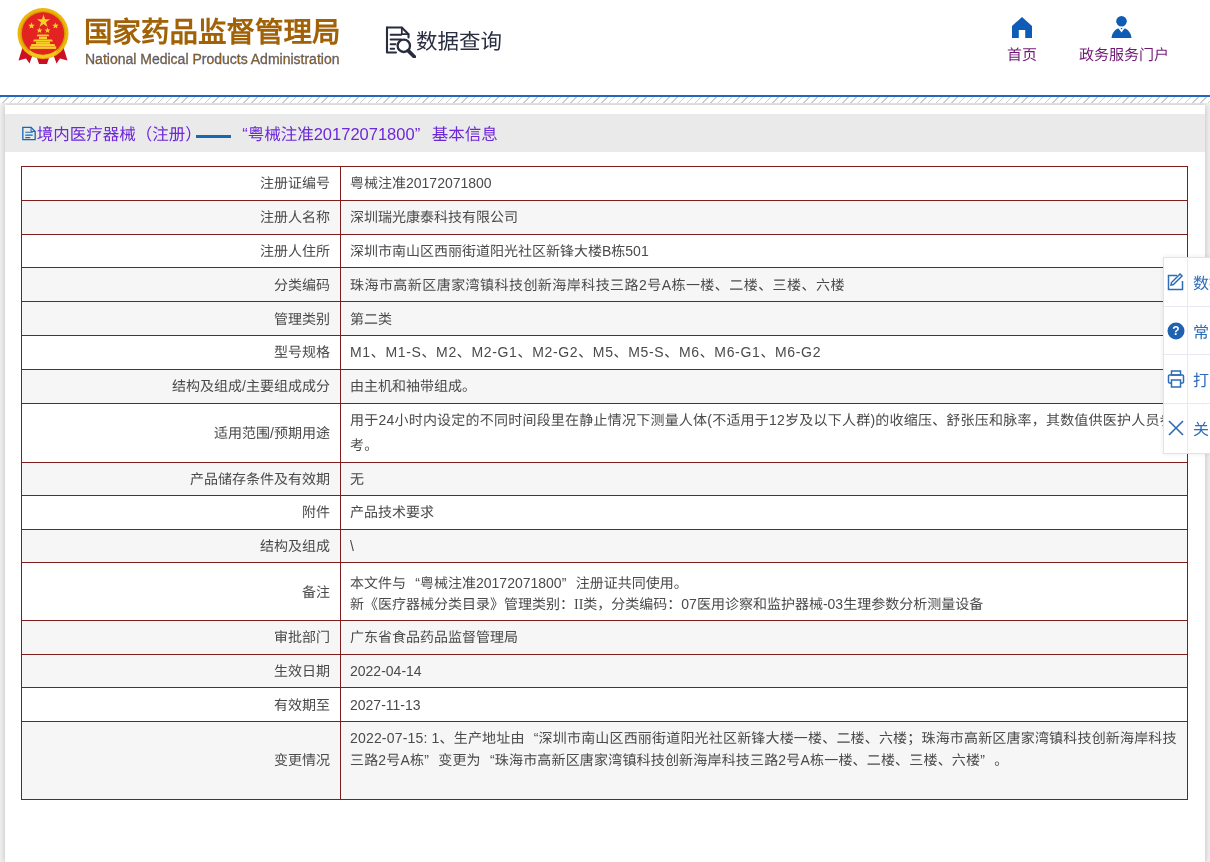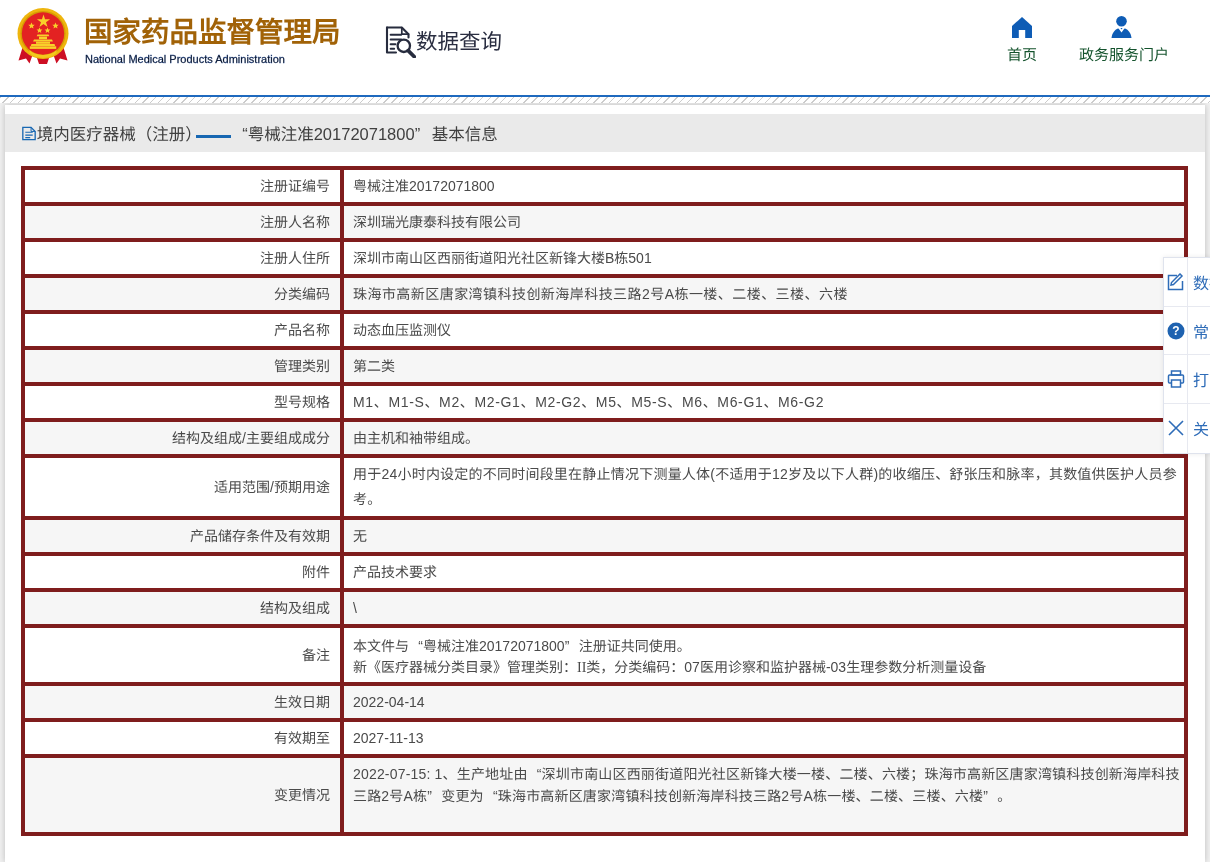--- a/index.html
+++ b/index.html
@@ -5,27 +5,27 @@
 * { margin:0; padding:0; box-sizing:border-box; }
 html,body { width:1210px; height:862px; overflow:hidden; }
 body { font-family:"Liberation Sans",sans-serif; background:#f0f0f0; position:relative; }
 .header { position:absolute; top:0; left:0; width:1210px; height:95px; background:#fff; }
 .blueline { position:absolute; top:95px; left:0; width:1210px; height:2px; background:#1e69be; }
 .hatch { position:absolute; top:97px; left:0; width:1210px; height:6px;
   background-image:repeating-linear-gradient(135deg, #cccccc 0, #cccccc 1px, #ffffff 1px, #ffffff 5.5px);
   background-color:#fff; }
 .container { position:absolute; top:105px; left:5px; width:1200px; height:757px; background:#fff; box-shadow:0 0 6px rgba(0,0,0,.22); }
 .titlebar { position:absolute; top:114px; left:5px; width:1200px; height:38px; background:#eaeaea; }
-.titletext { position:absolute; left:36.7px; top:123px; font-size:16.5px; line-height:22px; color:#404040; white-space:nowrap; }
+.titletext { position:absolute; left:36.7px; top:123px; font-size:16.5px; line-height:22px; color:#6d28d9; white-space:nowrap; }
 .cnlogo { position:absolute; left:84px; top:9px; font-size:28.5px; font-weight:bold; color:#a16207; letter-spacing:0; white-space:nowrap; }
-.enlogo { position:absolute; left:85px; top:52.5px; line-height:13px; font-size:11px; color:#000000; -webkit-text-stroke:0.3px #2c5199; white-space:nowrap; }
+.enlogo { position:absolute; left:85px; top:52.5px; line-height:13px; font-size:14px; color:#a16207; -webkit-text-stroke:0.3px #2c5199; white-space:nowrap; }
 .dq { position:absolute; left:416px; top:26px; font-size:21.5px; line-height:32px; color:#2a2e41; }
-.navtxt { position:absolute; font-size:15px; line-height:15px; color:#14532d; white-space:nowrap; }
+.navtxt { position:absolute; font-size:15px; line-height:15px; color:#701a75; white-space:nowrap; }
 table { position:absolute; left:21px; top:166px; width:1167px; border-collapse:collapse; table-layout:fixed; font-size:14px; color:#4a4a4a; border:1px solid #a9a9a9; }
-td { border:4px solid #7f1d1d; line-height:24px; }
+td { border:1px solid #7f1d1d; line-height:24px; }
 td.l { width:319px; text-align:right; padding:4px 10px 4px 4px; }
 td.v { padding:4px 8px 4px 9px; }
 tr.g { background:#f6f6f6; }
 .panel { position:absolute; left:1163px; top:257px; width:90px; background:#fff; border:1px solid #dfe3ed; box-shadow:0 0 5px rgba(0,0,0,.08); }
 .pcell { height:48.7px; border-bottom:1px solid #e7e9f0; position:relative; }
 .pcell:last-child { border-bottom:none; }
 .picon { position:absolute; left:0; top:0; width:24px; height:100%; border-right:1px solid #e7e9f0; }
 .ptxt { position:absolute; left:29px; top:50%; transform:translateY(-50%); font-size:16px; color:#2e6cb8; white-space:nowrap; }
 .qo { display:inline-block; width:14px; text-align:right; }
 .qc { display:inline-block; width:14px; text-align:left; }
@@ -125,24 +125,20 @@
         <td class="v">深圳瑞光康泰科技有限公司</td>
       </tr>
   <tr style="height:33.8px;">
         <td class="l">注册人住所</td>
         <td class="v">深圳市南山区西丽街道阳光社区新锋大楼B栋501</td>
       </tr>
   <tr style="height:33.8px;" class="g">
         <td class="l">分类编码</td>
         <td class="v" style="letter-spacing:0.45px;">珠海市高新区唐家湾镇科技创新海岸科技三路2号A栋一楼、二楼、三楼、六楼</td>
       </tr>
-  <tr style="height:33.8px;">
-        <td class="l">产品名称</td>
-        <td class="v">动态血压监测仪</td>
-      </tr>
   <tr style="height:33.8px;" class="g">
         <td class="l">管理类别</td>
         <td class="v">第二类</td>
       </tr>
   <tr style="height:33.8px;margin-top:39px;">
         <td class="l">型号规格</td>
         <td class="v" style="letter-spacing:0.65px;">M1、M1-S、M2、M2-G1、M2-G2、M5、M5-S、M6、M6-G1、M6-G2</td>
       </tr>
   <tr style="height:33.8px;" class="g">
         <td class="l">结构及组成/主要组成成分</td>
@@ -164,20 +160,24 @@
         <td class="l">结构及组成</td>
         <td class="v">\</td>
       </tr>
   <tr style="height:57.9px;">
         <td class="l">备注</td>
         <td class="v" style="line-height:21px;white-space:nowrap;">
           <div style="position:relative;top:2px;">本文件与<span class="qo">“</span>粤械注准20172071800<span class="qc">”</span>注册证共同使用。<br>新《医疗器械分类目录》管理类别：<span style="font-family:'Liberation Serif',serif">II</span>类，分类编码：07医用诊察和监护器械-03生理参数分析测量设备</div>
         </td>
       </tr>
   <tr style="height:33.6px;" class="g">
+        <td class="l">审批部门</td>
+        <td class="v">广东省食品药品监督管理局</td>
+      </tr>
+  <tr style="height:33.6px;" class="g">
         <td class="l">生效日期</td>
         <td class="v">2022-04-14</td>
       </tr>
   <tr style="height:33.8px;">
         <td class="l">有效期至</td>
         <td class="v">2027-11-13</td>
       </tr>
   <tr style="height:78px;" class="g">
         <td class="l">变更情况</td>
         <td class="v" style="line-height:22.2px;white-space:nowrap;vertical-align:top;padding-top:5px;letter-spacing:0.18px;">2022-07-15: 1、生产地址由<span class="qo">“</span>深圳市南山区西丽街道阳光社区新锋大楼一楼、二楼、六楼；珠海市高新区唐家湾镇科技创新海岸科技<br>三路2号A栋<span class="qc">”</span>变更为<span class="qo">“</span>珠海市高新区唐家湾镇科技创新海岸科技三路2号A栋一楼、二楼、三楼、六楼<span class="qc">”</span>。</td>

